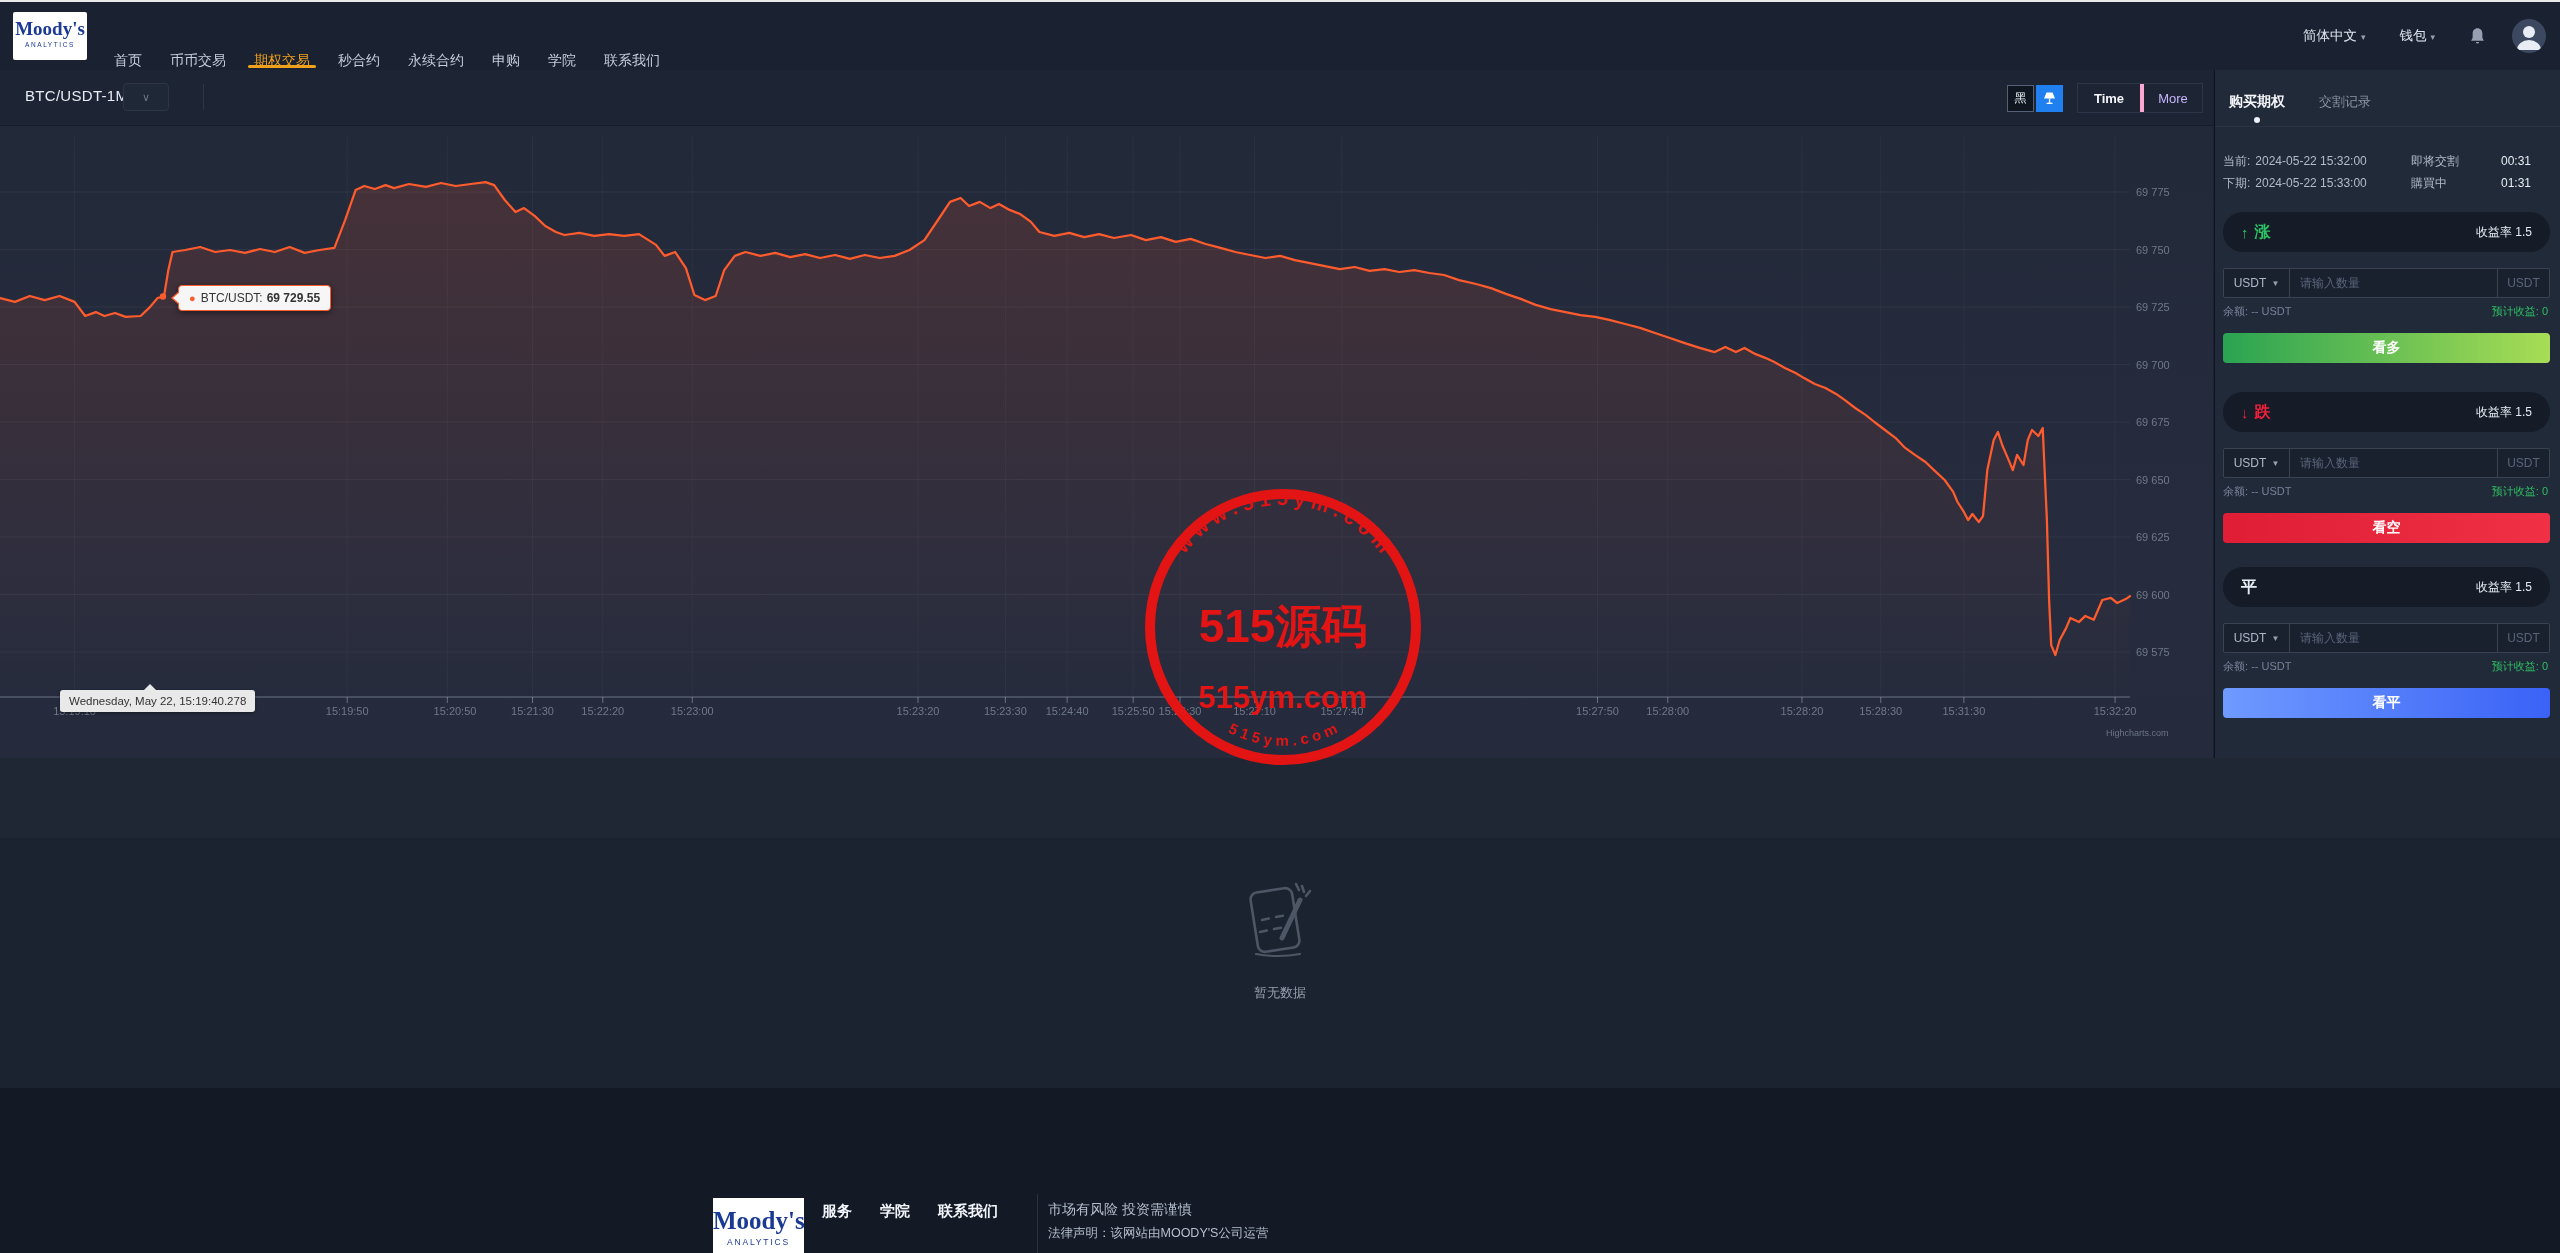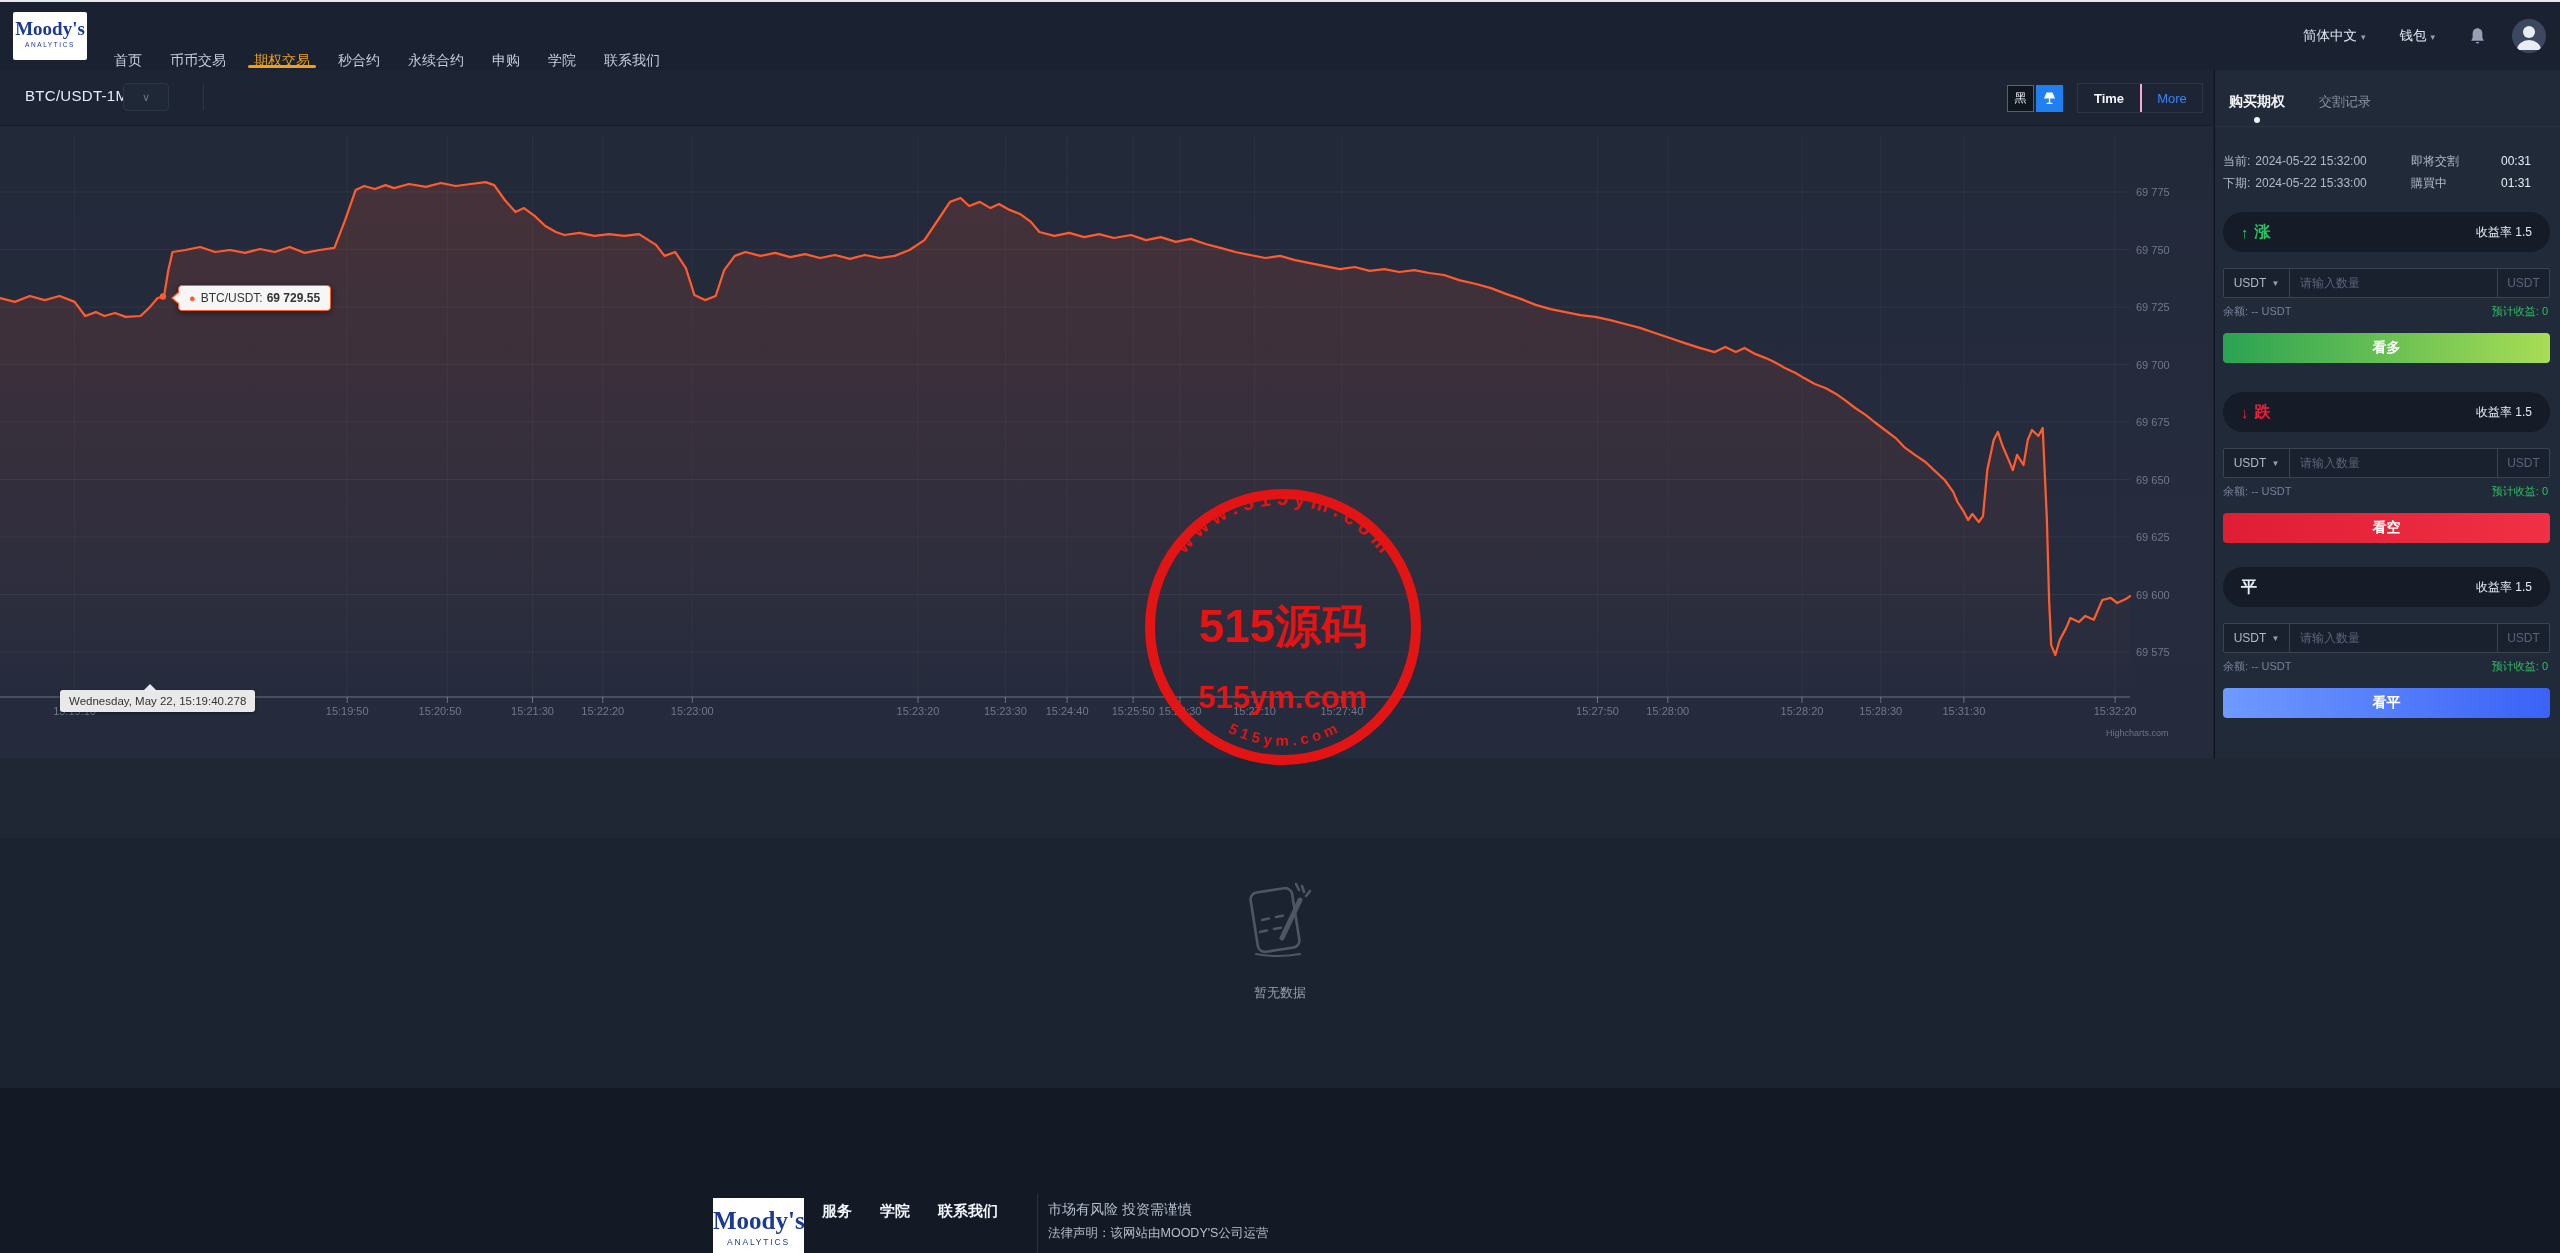--- a/index.html
+++ b/index.html
@@ -29,21 +29,21 @@
   .symbol-label { position:absolute; left:25px; top:17px; font-size:15px; color:#e7ecf5; letter-spacing:0.3px; }
   .symbol-dd { position:absolute; left:123px; top:13px; width:46px; height:28px; background:#1f2836; border:1px solid #2c3648; border-radius:4px; color:#6b7688; font-size:11px; display:flex; align-items:center; justify-content:center; cursor:pointer; }
   .hdr-divider { position:absolute; left:203px; top:14px; width:1px; height:26px; background:#2c3648; }
   .hdr-right { position:absolute; right:10px; top:13px; display:flex; align-items:center; }
   .theme-btn { width:27px; height:27px; display:flex; align-items:center; justify-content:center; cursor:pointer; }
   .theme-dark { background:#10161f; border:1px solid #555f75; color:#eef2f8; font-size:12px; }
   .theme-light { background:#2080f0; border:1px solid #2080f0; margin-left:2px; }
   .range-group { display:flex; margin-left:14px; border:1px solid #2c3648; height:30px; }
   .range-btn { width:62px; display:flex; align-items:center; justify-content:center; font-size:13px; cursor:pointer; }
   .range-btn.on { color:#f4f6fa; font-weight:bold; }
-  .range-btn.off { color:#3b82f6; border-left:2px solid #f9a8d4; }
+  .range-btn.off { color:#c4b5fd; border-left:4px solid #f9a8d4; }
   
   .chart-plot { position:absolute; top:126px; left:0; width:2213px; height:632px; background:linear-gradient(180deg,#222939 0%, #262c3e 70%, #252b3c 100%); overflow:visible; z-index:1; }
   .x-label { position:absolute; transform:translateX(-50%); font-size:11px; color:#6f7888; top:579px; white-space:nowrap; z-index:3; }
   .y-label { position:absolute; left:2136px; font-size:11px; color:#6f7888; white-space:nowrap; z-index:3; }
   .hc-credit { position:absolute; left:2106px; top:602px; font-size:9px; color:#6b7484; cursor:pointer; z-index:3; }
   .series-tooltip { position:absolute; left:178px; top:159px; height:26px; background:#f6f6f7; border:1px solid #ff5b2d; border-radius:4px; display:flex; align-items:center; padding:0 10px; font-size:12px; color:#333; box-shadow:0 2px 6px rgba(0,0,0,.45); z-index:11; white-space:nowrap; }
   .series-tooltip .dot { color:#ff5b2d; font-size:11px; margin-right:5px; }
   .series-tooltip b { margin-left:4px; }
   .st-arrow1 { position:absolute; left:-8px; top:5px; width:0; height:0; border-top:7px solid transparent; border-bottom:7px solid transparent; border-right:8px solid #ff5b2d; }
   .st-arrow2 { position:absolute; left:-6px; top:6px; width:0; height:0; border-top:6px solid transparent; border-bottom:6px solid transparent; border-right:7px solid #f6f6f7; }
@@ -219,21 +219,21 @@
         <line x1="1801.98" x2="1801.98" y1="571" y2="577" stroke="rgba(175,185,205,0.5)"></line>
         <line x1="1880.79" x2="1880.79" y1="571" y2="577" stroke="rgba(175,185,205,0.5)"></line>
         <line x1="1963.8600000000001" x2="1963.8600000000001" y1="571" y2="577" stroke="rgba(175,185,205,0.5)"></line>
         <line x1="2115.09" x2="2115.09" y1="571" y2="577" stroke="rgba(175,185,205,0.5)"></line>
       </g>
     <circle id="marker-dot" r="3.2" cx="162.945" cy="170.53499999999332" fill="#ff5b2d"></circle>
   </svg>
   <div id="x-labels">
       <div class="x-label" style="left: 74.55px;">15:19:10</div>
       <div class="x-label" style="left: 347.19px;">15:19:50</div>
-      <div class="x-label" style="left: 440px;">15:20:50</div>
+      <div class="x-label" style="left: 455px;">15:20:50</div>
       <div class="x-label" style="left: 532.5px;">15:21:30</div>
       <div class="x-label" style="left: 602.79px;">15:22:20</div>
       <div class="x-label" style="left: 692.25px;">15:23:00</div>
       <div class="x-label" style="left: 918.03px;">15:23:20</div>
       <div class="x-label" style="left: 1005.36px;">15:23:30</div>
       <div class="x-label" style="left: 1067.13px;">15:24:40</div>
       <div class="x-label" style="left: 1133.16px;">15:25:50</div>
       <div class="x-label" style="left: 1180.02px;">15:26:30</div>
       <div class="x-label" style="left: 1254.57px;">15:27:10</div>
       <div class="x-label" style="left: 1341.9px;">15:27:40</div>

